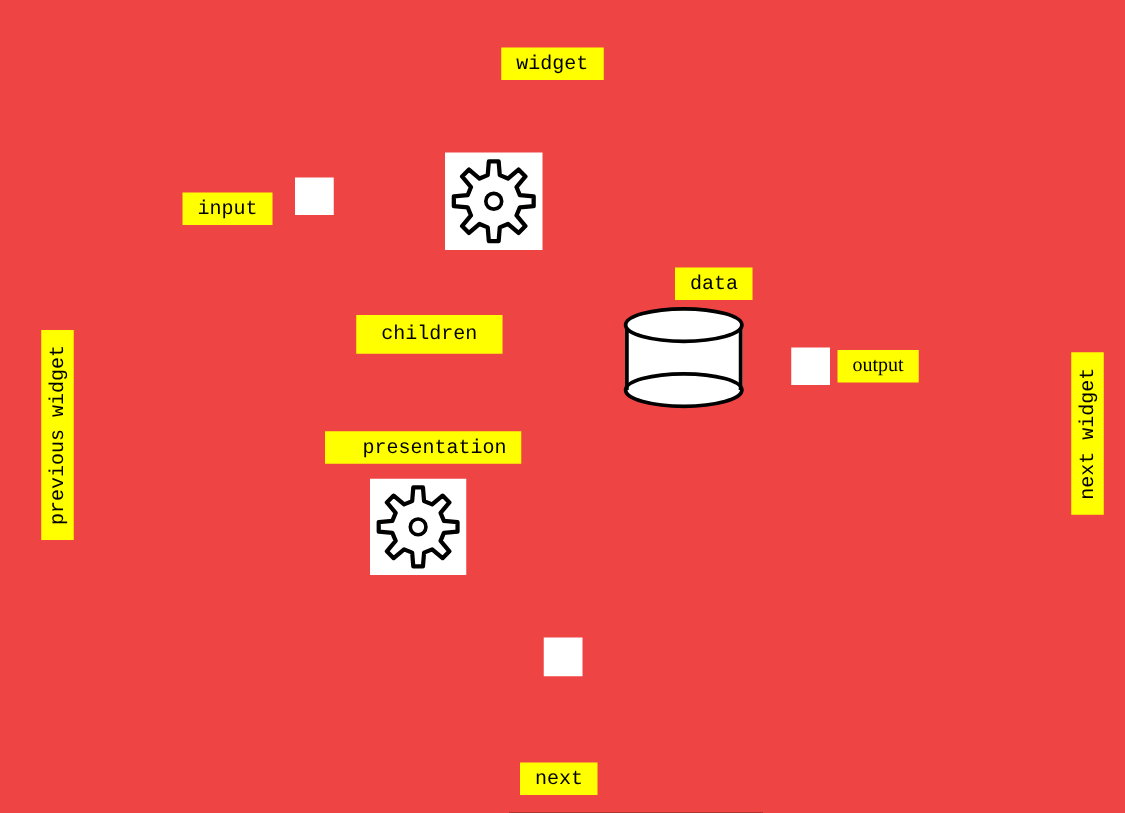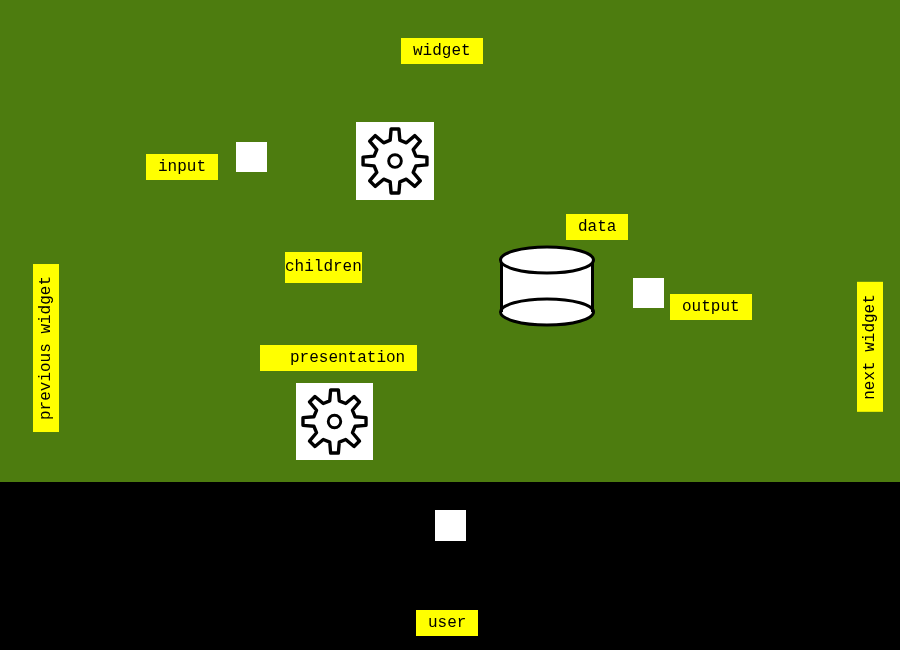--- a/index.html
+++ b/index.html
@@ -4,36 +4,36 @@
 <style>
   html, body { margin: 0; padding: 0; }
   body {
     width: 900px; height: 650px;
     background: #000;
     font-family: "Liberation Mono", "DejaVu Sans Mono", monospace;
     overflow: hidden;
   }
   .stage {
     position: relative;
-    width: 900px; height: 482px;
-    background: #4d7c0f;
+    width: 900px; height: 650px;
+    background: #ef4444;
   }
   .abs { position: absolute; }
   .label {
     position: absolute;
     background: #ffff00;
     color: #000;
     font-size: 16px;
     line-height: 20px;
     padding: 3px 12px;
     white-space: nowrap;
   }
   .label.multiline {
     line-height: 27px;
-    padding: 2px 0;
+    padding: 2px 20px;
     white-space: normal;
     text-align: left;
   }
   .vlabel {
     transform: translate(-50%, -50%) rotate(-90deg);
   }
   .square {
     position: absolute;
     width: 31px; height: 31px;
     background: #ffffff;
@@ -55,46 +55,46 @@
   <div class="label" style="left:146px; top:141px;margin-top:13px;">input</div>
   <div class="square" style="left:236px; top:142px; height:30px;"></div>
 
   <div class="gearbox" style="left:356px; top:122px; width:78px; height:78px;">
     <svg width="78" height="78" viewBox="-40 -40 80 80">
       <path fill="#ffffff" stroke="#000000" stroke-width="3.5" stroke-linejoin="round" d="M21.44 -4.95L32.75 -4.02L32.75 4.02L21.44 4.95L18.66 11.66L26.00 20.32L20.32 26.00L11.66 18.66L4.95 21.44L4.02 32.75L-4.02 32.75L-4.95 21.44L-11.66 18.66L-20.32 26.00L-26.00 20.32L-18.66 11.66L-21.44 4.95L-32.75 4.02L-32.75 -4.02L-21.44 -4.95L-18.66 -11.66L-26.00 -20.32L-20.32 -26.00L-11.66 -18.66L-4.95 -21.44L-4.02 -32.75L4.02 -32.75L4.95 -21.44L11.66 -18.66L20.32 -26.00L26.00 -20.32L18.66 -11.66Z"></path>
       <circle cx="0" cy="0" r="6.5" fill="#ffffff" stroke="#000000" stroke-width="3"></circle>
     </svg>
   </div>
 
-  <div class="label" style="left:566px; top:214px;">data</div>
+  <div class="label" style="left:540px; top:214px;">data</div>
 
   <svg class="abs" style="left:498px; top:245px;" width="98" height="82" viewBox="0 0 98 82">
     <rect x="2" y="15" width="94" height="52" fill="#ffffff"></rect>
     <ellipse cx="49" cy="67" rx="46.5" ry="13" fill="#ffffff" stroke="#000000" stroke-width="3"></ellipse>
     <line x1="3.5" y1="15" x2="3.5" y2="67" stroke="#000000" stroke-width="3"></line>
     <line x1="94.5" y1="15" x2="94.5" y2="67" stroke="#000000" stroke-width="3"></line>
     <ellipse cx="49" cy="15" rx="46.5" ry="13" fill="#ffffff" stroke="#000000" stroke-width="3"></ellipse>
   </svg>
 
   <div class="square" style="left:633px; top:278px; height:30px;"></div>
-  <div class="label" style="left:670px; top:294px;">output</div>
+  <div class="label" style="left:670px; top:280px;font-family:Liberation Serif, serif;">output</div>
 
   <div class="label multiline" style="left:285px; top:252px;">
     <div>children</div>
   </div>
 
   <div class="label" style="left:260px; top:345px;padding-left:30px;">presentation</div>
 
   <div class="gearbox" style="left:296px; top:383px; width:77px; height:77px;">
     <svg width="77" height="77" viewBox="-40 -40 80 80">
       <path fill="#ffffff" stroke="#000000" stroke-width="3.5" stroke-linejoin="round" d="M21.44 -4.95L32.75 -4.02L32.75 4.02L21.44 4.95L18.66 11.66L26.00 20.32L20.32 26.00L11.66 18.66L4.95 21.44L4.02 32.75L-4.02 32.75L-4.95 21.44L-11.66 18.66L-20.32 26.00L-26.00 20.32L-18.66 11.66L-21.44 4.95L-32.75 4.02L-32.75 -4.02L-21.44 -4.95L-18.66 -11.66L-26.00 -20.32L-20.32 -26.00L-11.66 -18.66L-4.95 -21.44L-4.02 -32.75L4.02 -32.75L4.95 -21.44L11.66 -18.66L20.32 -26.00L26.00 -20.32L18.66 -11.66Z"></path>
       <circle cx="0" cy="0" r="6.5" fill="#ffffff" stroke="#000000" stroke-width="3"></circle>
     </svg>
   </div>
 
   <div class="square" style="left:435px; top:510px;"></div>
-  <div class="label" style="left:416px; top:610px;">user</div>
+  <div class="label" style="left:416px; top:610px;">next</div>
 
   <div class="label vlabel" style="left:46px; top:348px;">previous widget</div>
 
   <div class="label vlabel" style="left:870px; top:347px;">next widget</div>
 
 </div>
 
 </body></html>

